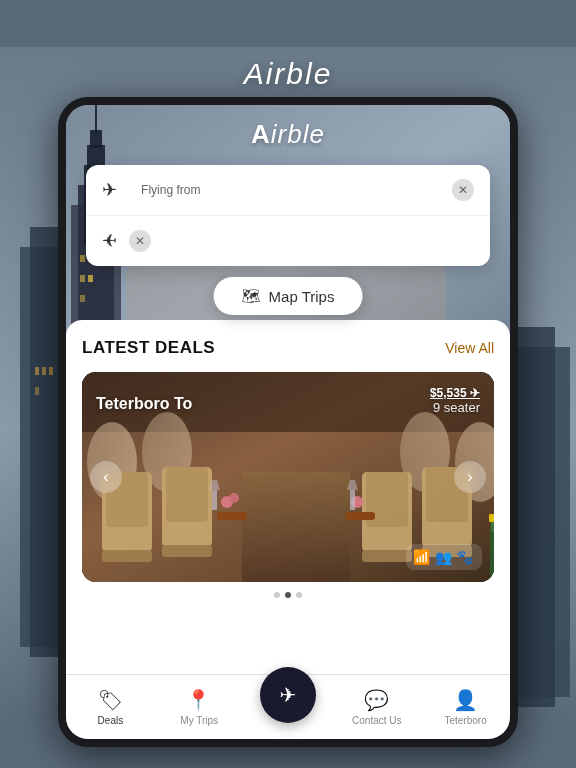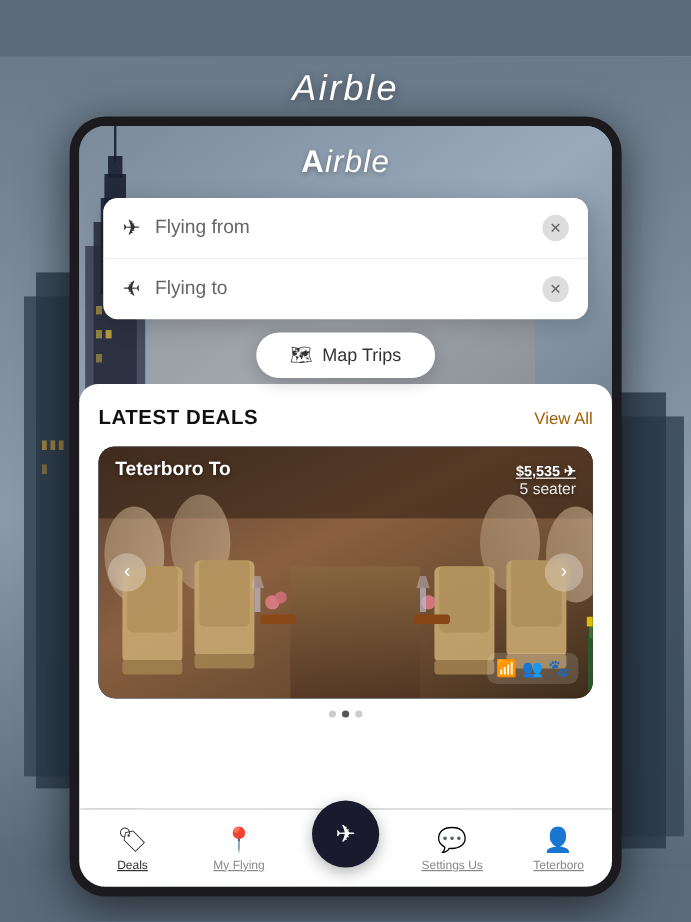--- a/index.html
+++ b/index.html
@@ -118,22 +118,23 @@
     }
 
     .search-icon-plane {
       font-size: 18px;
       margin-right: 12px;
       color: #333;
     }
 
     .search-label {
       flex: 1;
-      font-size: 16px;
+      font-size: 12px;
       color: #666;
+      margin-left: 12px;
     }
 
     .search-clear {
       width: 22px;
       height: 22px;
       border-radius: 50%;
       background: #ddd;
       display: flex;
       align-items: center;
       justify-content: center;
@@ -216,21 +217,21 @@
       overflow: hidden;
     }
 
     .deal-overlay {
       position: absolute;
       top: 0; left: 0; right: 0; bottom: 0;
     }
 
     .deal-top-left {
       position: absolute;
-      top: 10px;
+      top: 22px;
       left: 14px;
     }
 
     .deal-route {
       font-size: 16px;
       font-weight: 700;
       color: white;
       text-shadow: 0 1px 4px rgba(0,0,0,0.5);
       line-height: 1.3;
     }
@@ -338,21 +339,20 @@
     }
 
     .nav-icon {
       font-size: 20px;
       color: #888;
     }
 
     .nav-label {
       font-size: 10px;
       color: #888;
-      text-decoration: underline;
     }
 
     .nav-item.active .nav-icon,
     .nav-item.active .nav-label {
       color: #333;
     }
 
     
     .nav-fab {
       width: 56px;
@@ -476,21 +476,20 @@
       </div>
 
       <div class="search-card">
         <div class="search-row">
           <span class="search-icon-plane">✈</span>
           <span class="search-label">Flying from</span>
           <div class="search-clear">✕</div>
         </div>
         <div class="search-row">
           <span class="search-icon-plane" style="transform:scaleX(-1);display:inline-block;">✈</span>
-          <span class="search-label">Flying to</span>
           <div class="search-clear">✕</div>
         </div>
       </div>
 
       <button class="map-view-btn">
         <span>🗺</span>
         <span>Map Trips</span>
       </button>
 
       <div class="deals-section">
@@ -567,21 +566,21 @@
 
               <rect width="428" height="210" fill="url(#intGrad)" opacity="0.1"></rect>
             </svg>
 
             <div class="deal-overlay">
               <div class="deal-top-left">
                 <div class="deal-route">Teterboro To</div>
               </div>
               <div class="deal-top-right">
                 <div class="deal-price">$5,535 ✈</div>
-                <div class="deal-seats">5 seater</div>
+                <div class="deal-seats">9 seater</div>
               </div>
 
               <button class="arrow-btn arrow-left">‹</button>
 
               <button class="arrow-btn arrow-right">›</button>
 
               <div class="amenity-icons">
                 <span class="amenity-icon">📶</span>
                 <span class="amenity-icon">👥</span>
                 <span class="amenity-icon">🐾</span>
@@ -597,30 +596,30 @@
         </div>
       </div>
 
       <div class="bottom-nav">
         <div class="nav-item active">
           <span class="nav-icon">🏷</span>
           <span class="nav-label">Deals</span>
         </div>
         <div class="nav-item">
           <span class="nav-icon">📍</span>
-          <span class="nav-label">My Flying</span>
+          <span class="nav-label">My Trips</span>
         </div>
         <div style="flex:1;display:flex;flex-direction:column;align-items:center;justify-content:center;">
           <div class="nav-fab">
             <span class="nav-fab-icon">✈</span>
           </div>
         </div>
         <div class="nav-item">
           <span class="nav-icon">💬</span>
-          <span class="nav-label">Settings Us</span>
+          <span class="nav-label">Contact Us</span>
         </div>
         <div class="nav-item">
           <span class="nav-icon">👤</span>
           <span class="nav-label">Teterboro</span>
         </div>
       </div>
 
     </div>
   </div>
 

